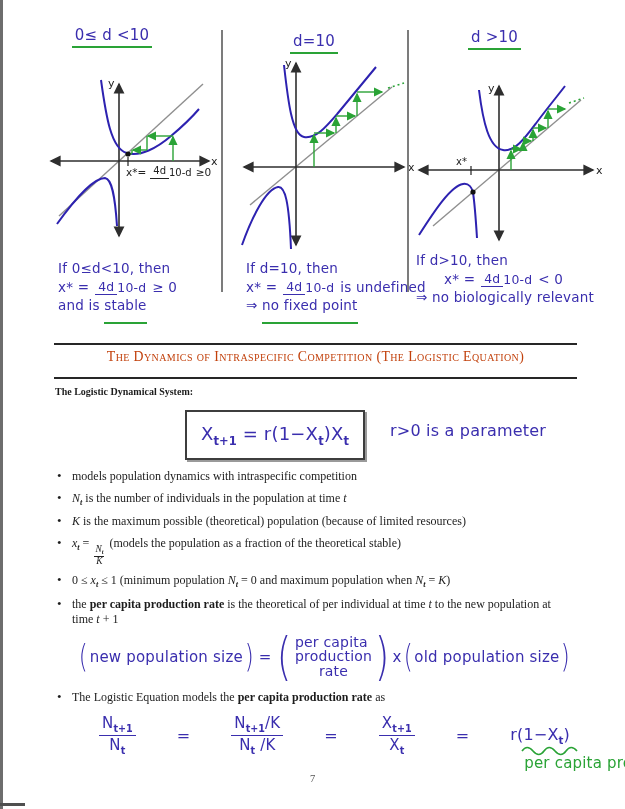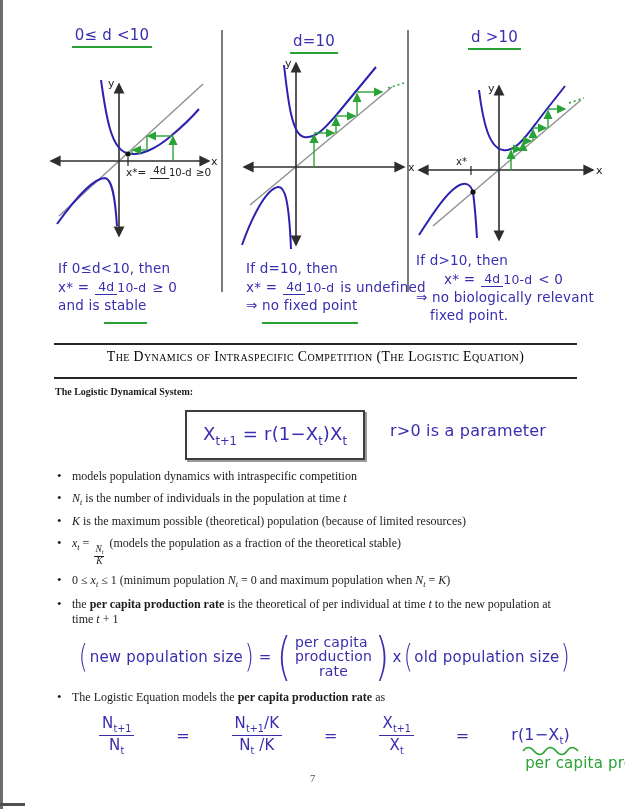--- a/index.html
+++ b/index.html
@@ -41,35 +41,35 @@
   .hw-frac{display:inline-flex;flex-direction:row;align-items:center;font-size:.92em;
            line-height:1.08;vertical-align:-0.6em;margin:0 2px;}
   .hw-frac .fnum{border-bottom:1.6px solid currentColor;padding:0 3px 1px;}
   .hw-frac .fden{padding-top:1px;}
 
   
   .rule{position:absolute;left:54px;width:523px;background:#262626;}
   .rule-a{top:343px;height:2.4px;}
   .rule-b{top:377px;height:1.6px;}
   .section-title{position:absolute;top:349px;left:54px;width:523px;text-align:center;
-                 font-variant:small-caps;font-size:13.8px;letter-spacing:.4px;color:#000000;}
+                 font-variant:small-caps;font-size:13.8px;letter-spacing:.4px;color:#c2410c;}
   .subheading{position:absolute;top:386px;left:55px;font-weight:bold;font-size:10px;}
 
   .eq-box{position:absolute;left:185px;top:410px;width:176px;height:46px;border:2px solid #3d3d3d;
           box-shadow:2px 2px 0 #9a9a9a;display:flex;align-items:center;justify-content:center;}
   .eq-box .hw{font-size:18px;}
   .param-note{position:absolute;left:390px;top:421px;font-size:16px;}
 
   
   .content{position:absolute;top:469px;left:55px;width:515px;font-size:12px;}
   .bullet{position:relative;padding-left:17px;margin-bottom:7px;line-height:1.22;}
   .bullet::before{content:"•";position:absolute;left:2px;top:-1px;font-size:13px;}
   .seg-i{font-style:italic;}
   .seg-b{font-weight:bold;}
-  .seg-sub{font-style:italic;font-size:.68em;vertical-align:-0.32em;}
+  .seg-sub{font-style:italic;font-size:.68em;vertical-align:-0.32em;font-weight:bold;}
   .hw .seg-sub{font-style:normal;font-size:.64em;vertical-align:-0.4em;letter-spacing:0;}
   .ifrac{display:inline-flex;flex-direction:column;align-items:center;font-size:.78em;
          line-height:1.05;vertical-align:-0.55em;margin:0 2px;}
   .ifrac .inum{border-bottom:1px solid #222;padding:0 1px;}
 
   .pop-eq{display:flex;align-items:center;font-size:15px;margin:3px 0 10px 22px;white-space:nowrap;}
   .paren{font-weight:200;line-height:.9;display:inline-block;transform:scaleX(.72);}
   .big1{font-size:32px;} .big2{font-size:52px;}
   .pstack{display:flex;flex-direction:column;line-height:1.04;font-size:14px;align-items:flex-start;}
   .pstack span:nth-child(3){align-self:center;}
@@ -228,21 +228,20 @@
       <div>If d&gt;10, then</div>
       <div class="cap-eq">
         <span>x* =</span>
         <span class="hw-frac">
           <span class="fnum">4d</span>
           <span class="fden">10-d</span>
         </span>
         <span>&lt; 0</span>
       </div>
       <div>⇒ no biologically relevant</div>
-      <div class="last">fixed point.</div>
     </div>
   </div>
 
   <div class="rule rule-a"></div>
   <div class="section-title">The Dynamics of Intraspecific Competition (The Logistic Equation)</div>
   <div class="rule rule-b"></div>
   <div class="subheading">The Logistic Dynamical System:</div>
 
   <div class="eq-box">
     <div class="hw"><span>X</span><span class="seg-sub">t+1</span><span> = r(1−X</span><span class="seg-sub">t</span><span>)X</span><span class="seg-sub">t</span></div>

